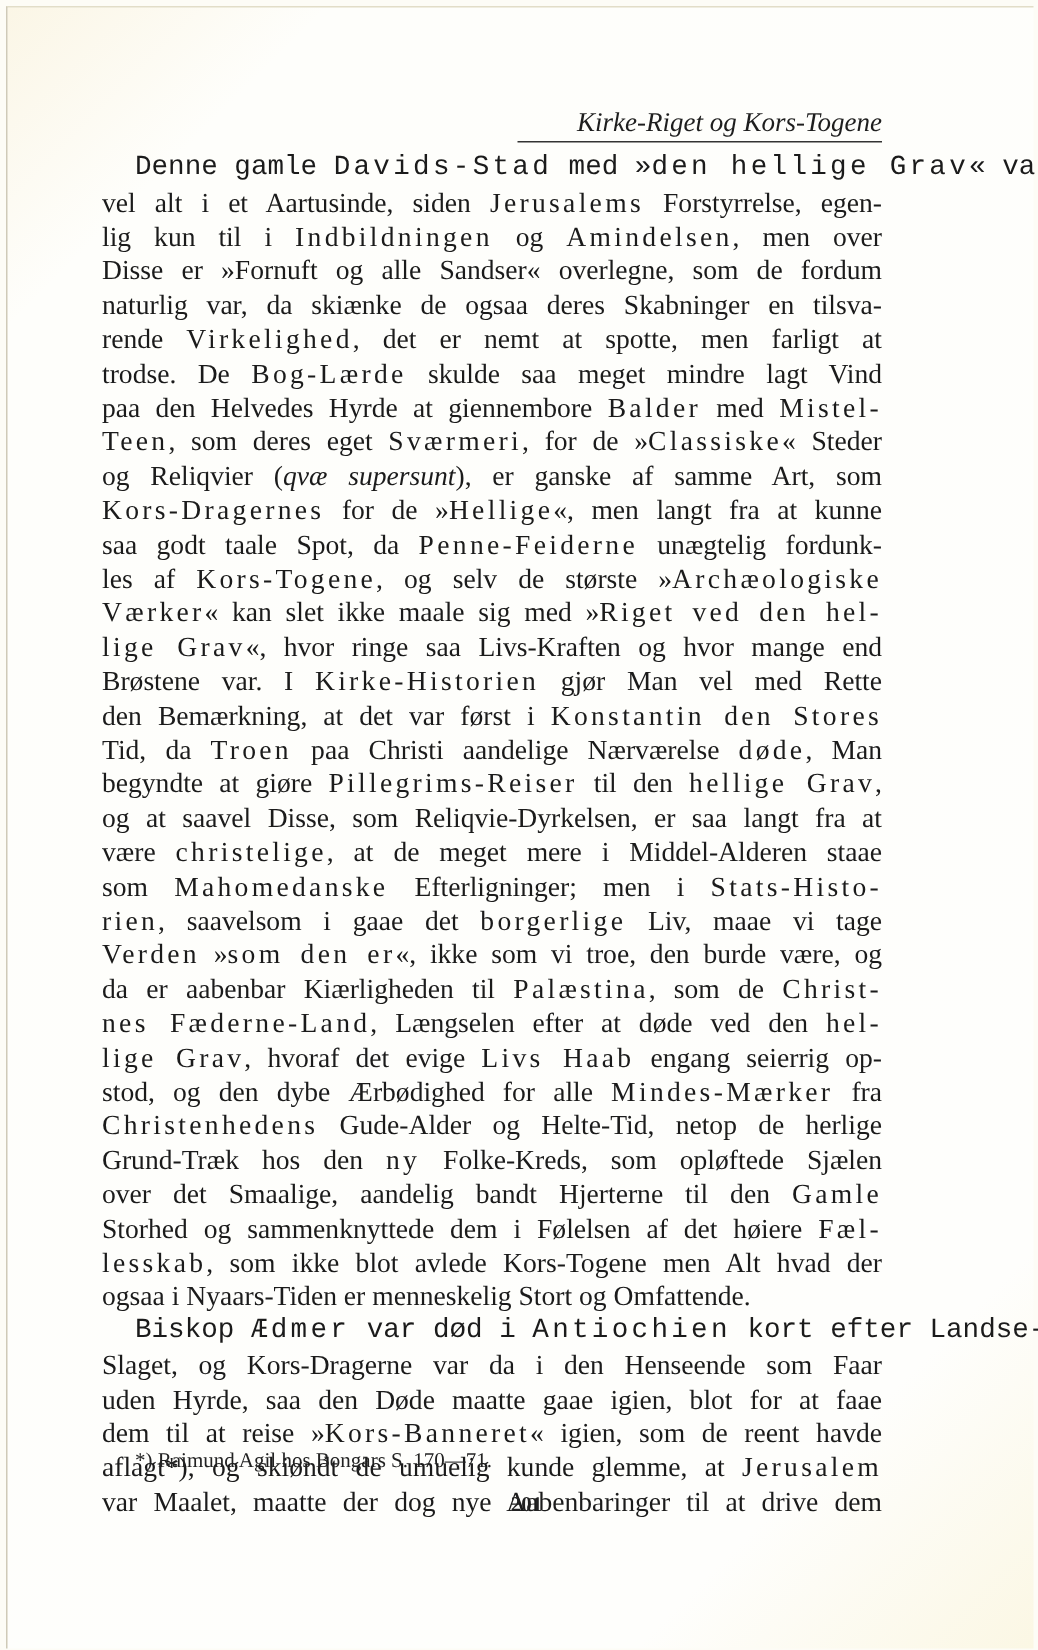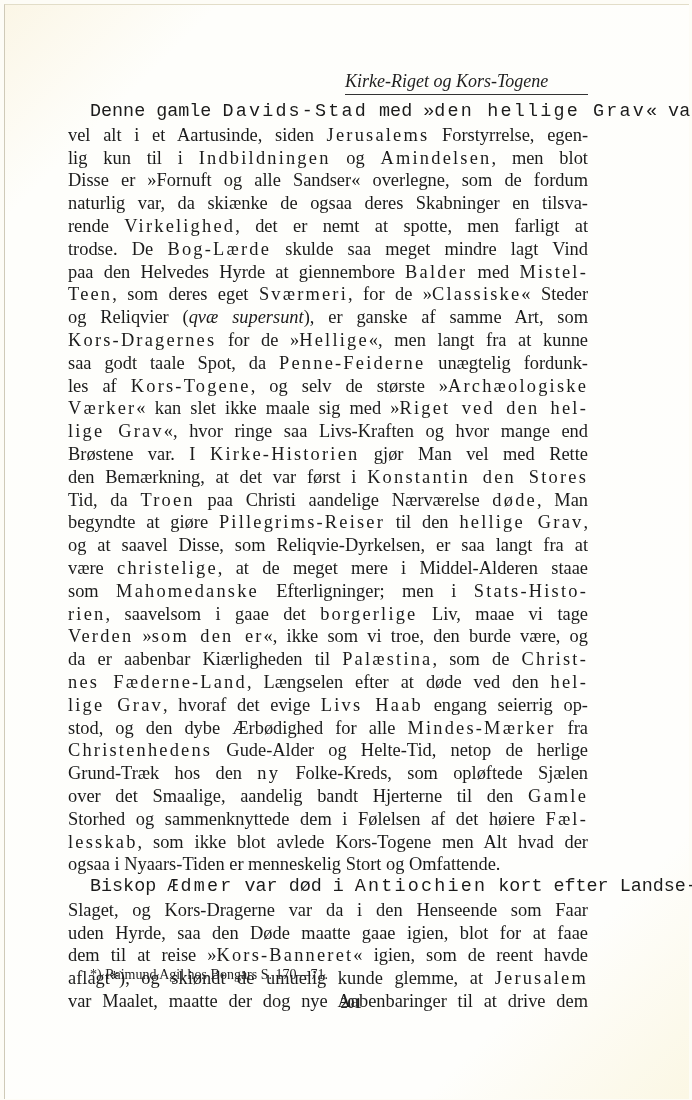--- a/index.html
+++ b/index.html
@@ -1,20 +1,20 @@
 <!DOCTYPE html>
 <html><head>
 <meta charset="utf-8">
 <style>
   html, body { margin:0; padding:0; }
   body { width:692px; height:1100px; background:#fdfcf6; position:relative; overflow:hidden; }
   .page { position:absolute; left:4px; top:4px; width:684px; height:1094px;
     background:linear-gradient(135deg,#fbf6e6 0%,#fefefb 12%,#fefefc 85%,#fbf7e4 100%);
     border-left:1px solid #cfcab8; border-top:1px solid #e2ddc8; }
-  .running-head { position:absolute; left:340px; top:65px; width:243px; text-align:left;
+  .running-head { position:absolute; left:340px; top:65px; width:243px; text-align:right;
     font-family:"Liberation Serif","DejaVu Serif",serif; font-style:italic; font-size:18px;
     color:#1e1e1e; border-bottom:1px solid #333; padding-bottom:2px; line-height:22px; }
   .body-text { position:absolute; left:63px; top:96px; width:520px;
     font-family:"Liberation Serif","DejaVu Serif",serif; font-size:18.4px; line-height:22.8px;
     color:#1b1b1b; }
   .line { display:block; white-space:nowrap; text-align:justify; text-align-last:justify; height:22.8px; }
   .line.last { text-align-last:left; }
   .line.indent { padding-left:22px;font-family:Liberation Mono, monospace; }
   .sp { letter-spacing:2.2px; }
   .it { font-style:italic; }
@@ -24,21 +24,21 @@
     font-family:"Liberation Serif","DejaVu Serif",serif; font-size:14px; font-weight:bold; color:#222; }
 </style>
 </head>
 <body>
 
 <div class="page">
   <div class="running-head">Kirke-Riget og Kors-Togene</div>
   <div class="body-text" id="body-text">
       <span class="line indent"><span>Denne gamle </span><span class="sp">Davids-Stad</span><span> med »</span><span class="sp">den hellige Grav</span><span>« var</span></span>
       <span class="line"><span>vel alt i et Aartusinde, siden </span><span class="sp">Jerusalems</span><span> Forstyrrelse, egen-</span></span>
-      <span class="line"><span>lig kun til i </span><span class="sp">Indbildningen</span><span> og </span><span class="sp">Amindelsen</span><span>, men blot</span></span>
+      <span class="line"><span>lig kun til i </span><span class="sp">Indbildningen</span><span> og </span><span class="sp">Amindelsen</span><span>, men over</span></span>
       <span class="line"><span>Disse er »Fornuft og alle Sandser« overlegne, som de fordum</span></span>
       <span class="line"><span>naturlig var, da skiænke de ogsaa deres Skabninger en tilsva-</span></span>
       <span class="line"><span>rende </span><span class="sp">Virkelighed</span><span>, det er nemt at spotte, men farligt at</span></span>
       <span class="line"><span>trodse. De </span><span class="sp">Bog-Lærde</span><span> skulde saa meget mindre lagt Vind</span></span>
       <span class="line"><span>paa den Helvedes Hyrde at giennembore </span><span class="sp">Balder</span><span> med </span><span class="sp">Mistel-</span></span>
       <span class="line"><span class="sp">Teen</span><span>, som deres eget </span><span class="sp">Sværmeri</span><span>, for de »</span><span class="sp">Classiske</span><span>« Steder</span></span>
       <span class="line"><span>og Reliqvier (</span><span class="it">qvæ supersunt</span><span>), er ganske af samme Art, som</span></span>
       <span class="line"><span class="sp">Kors-Dragernes</span><span> for de »</span><span class="sp">Hellige</span><span>«, men langt fra at kunne</span></span>
       <span class="line"><span>saa godt taale Spot, da </span><span class="sp">Penne-Feiderne</span><span> unægtelig fordunk-</span></span>
       <span class="line"><span>les af </span><span class="sp">Kors-Togene</span><span>, og selv de største »</span><span class="sp">Archæologiske</span></span>

